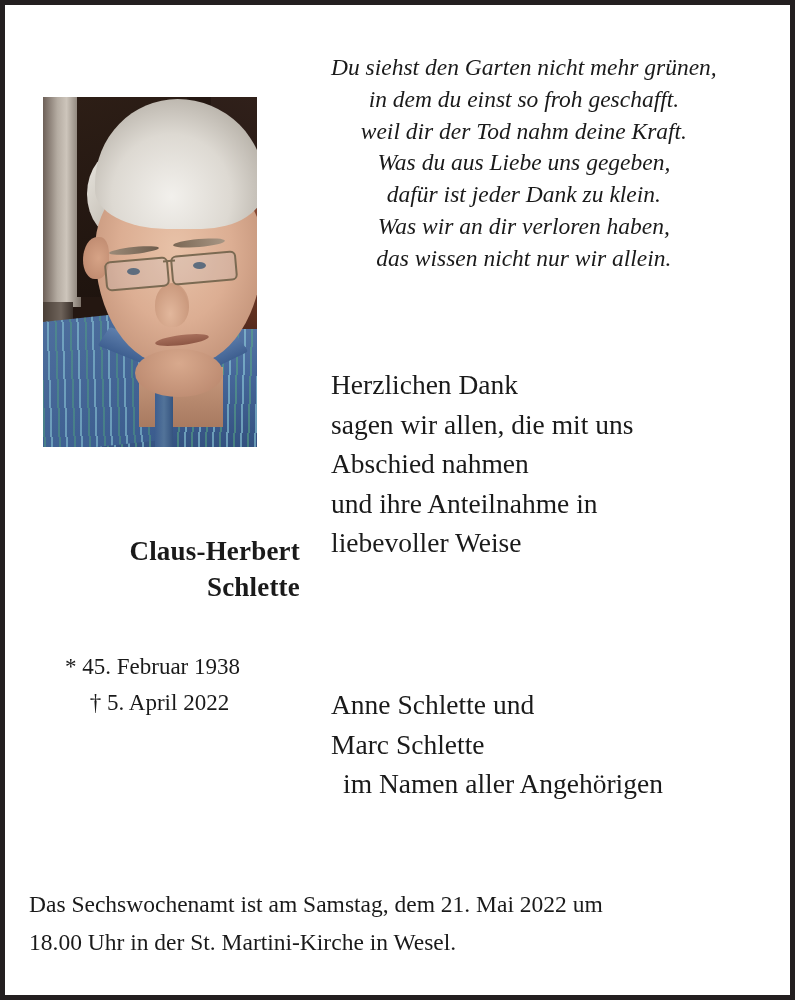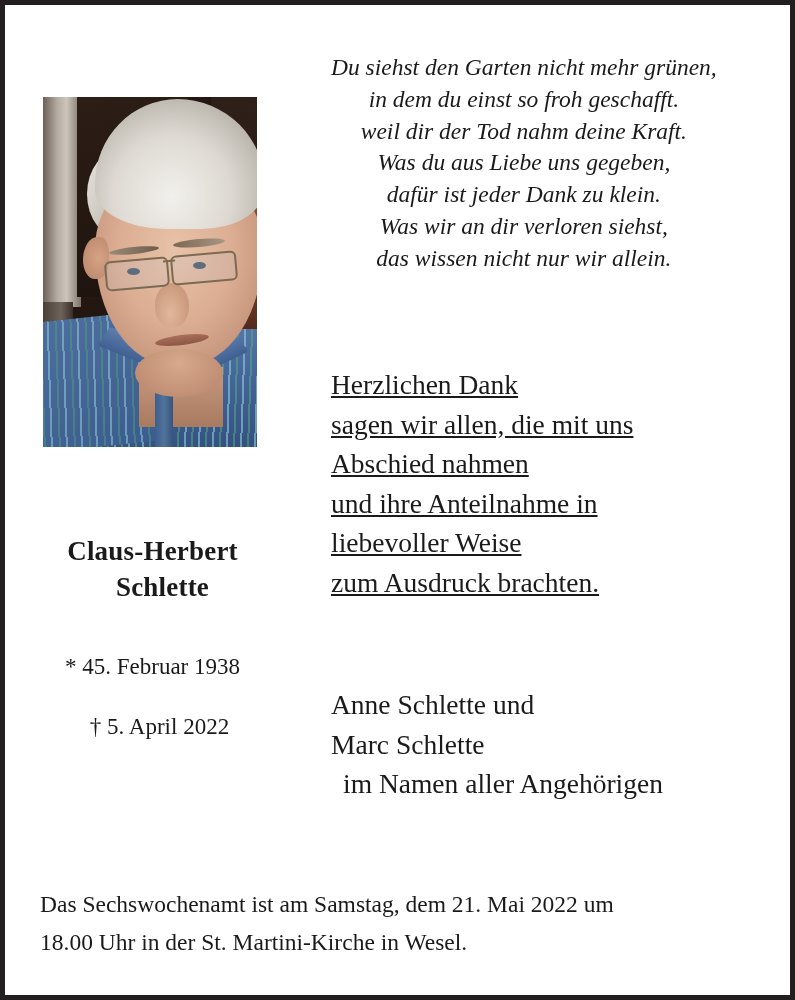--- a/index.html
+++ b/index.html
@@ -251,38 +251,38 @@
     width: 7px; height: 7px;
     background: #cfd7e2;
     border-radius: 50%;
   }
 
   .name-block {
     position: absolute;
     left: 0;
     top: 528px;
     width: 295px;
-    text-align: center;
+    text-align: right;
     font-weight: bold;
     font-size: 27px;
     line-height: 1.35;
     letter-spacing: 0.2px;
   }
   .name-line2 { padding-left: 4px; margin-left: 16px; }
 
   .dates-block {
     position: absolute;
     left: 0;
     top: 644px;
     width: 295px;
     text-align: center;
     font-size: 23px;
     line-height: 1.55;
   }
-  .date-death { padding-left: 14px; margin-top: 24px; }
+  .date-death { padding-left: 14px; }
 
   
   .right-col {
     position: absolute;
     left: 295px;
     top: 0;
     width: 490px;
     height: 826px;
   }
 
@@ -297,21 +297,20 @@
     text-align: center;
   }
 
   .thanks {
     position: absolute;
     left: 31px;
     top: 360px;
     font-size: 27.5px;
     line-height: 1.44;
     white-space: nowrap;
-    text-decoration: underline;
   }
 
   .signature {
     position: absolute;
     left: 31px;
     top: 680px;
     font-size: 27.5px;
     line-height: 1.44;
     white-space: nowrap;
   }
@@ -319,21 +318,20 @@
 
   
   .footer {
     position: absolute;
     left: 24px;
     top: 880px;
     width: 740px;
     font-size: 23.5px;
     line-height: 1.62;
     white-space: nowrap;
-    margin-left: 11px;
   }
 </style>
 </head>
 <body>
 
 <div class="page">
 
   <div class="upper">
 
     <div class="left-col">
@@ -381,31 +379,30 @@
     </div>
 
     <div class="right-col">
 
       <div class="poem">
         <div>Du siehst den Garten nicht mehr grünen,</div>
         <div>in dem du einst so froh geschafft.</div>
         <div>weil dir der Tod nahm deine Kraft.</div>
         <div>Was du aus Liebe uns gegeben,</div>
         <div>dafür ist jeder Dank zu klein.</div>
-        <div>Was wir an dir verloren siehst,</div>
+        <div>Was wir an dir verloren haben,</div>
         <div>das wissen nicht nur wir allein.</div>
       </div>
 
       <div class="thanks">
         <div>Herzlichen Dank</div>
         <div>sagen wir allen, die mit uns</div>
         <div>Abschied nahmen</div>
         <div>und ihre Anteilnahme in</div>
         <div>liebevoller Weise</div>
-        <div>zum Ausdruck brachten.</div>
       </div>
 
       <div class="signature">
         <div>Anne Schlette und</div>
         <div>Marc Schlette</div>
         <div class="sig-relatives">im Namen aller Angehörigen</div>
       </div>
 
     </div>
   </div>

